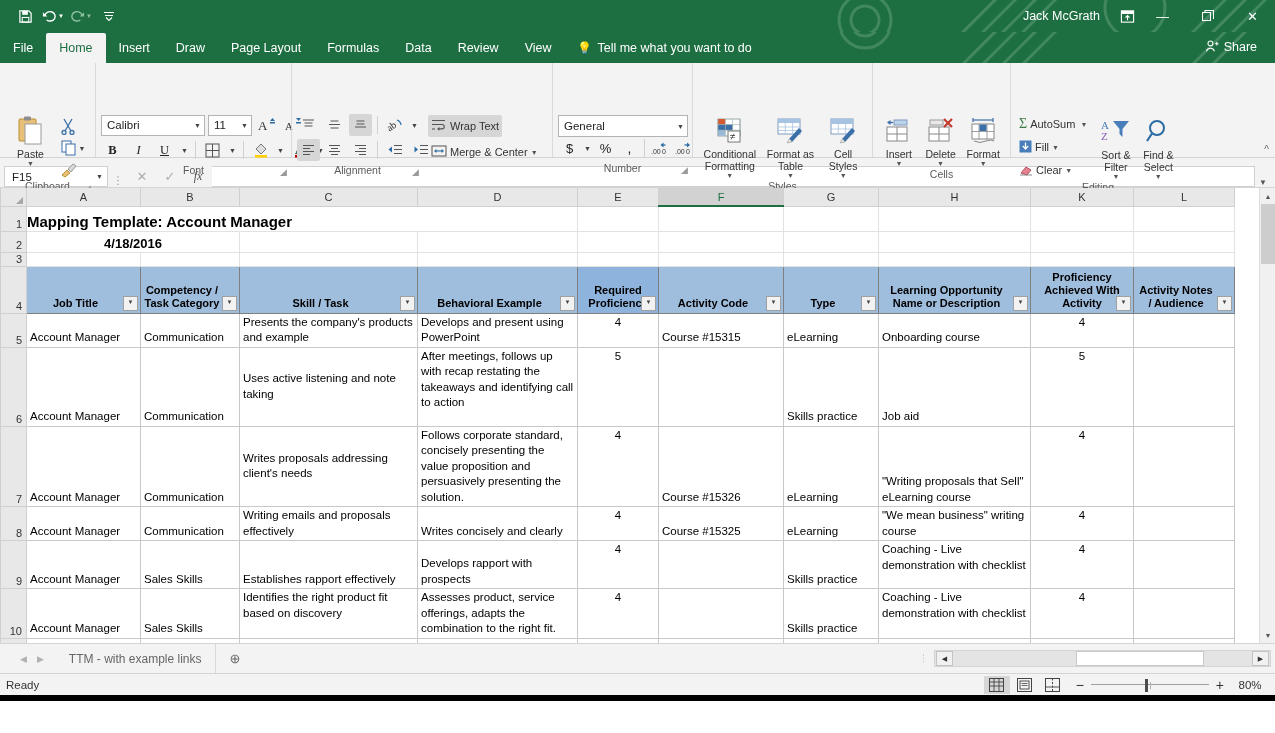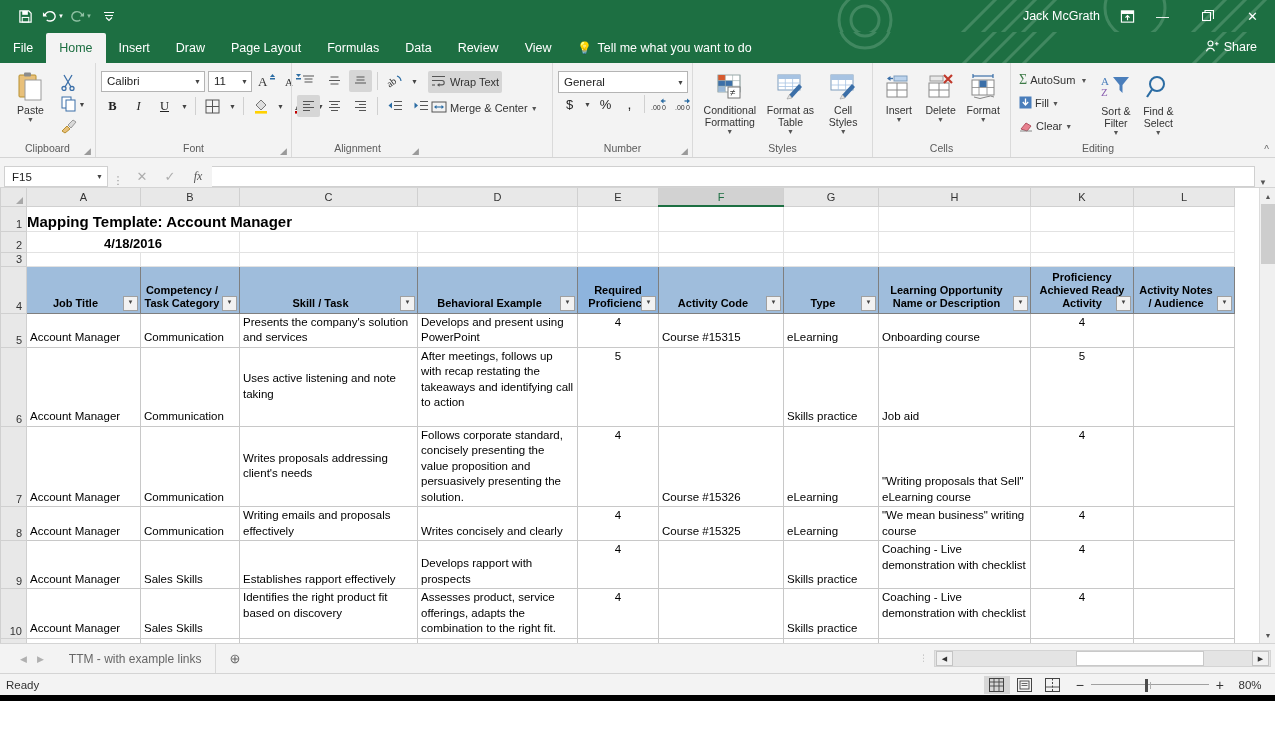--- a/index.html
+++ b/index.html
@@ -60,21 +60,21 @@
     margin-bottom: 3px; margin-right: 6px;
   }
 
   
   .ribbon {
     height: 95px; background: #f3f3f3; border-bottom: 1px solid #d4d4d4;
     display: flex; position: relative;
   }
   .rgroup { display: flex; flex-direction: column; position: relative; padding: 3px 0 0 0; }
   .rgroup + .rgroup { border-left: 1px solid #dadada; }
-  .rgroup-body { flex: 1; display: flex; align-items: flex-start; padding: 2px 5px 0 5px; }
+  .rgroup-body { flex: 1; display: flex; align-items: flex-start; padding: 2px 5px 0 5px; margin-top: 44px; }
   .rgroup-label {
     height: 15px; font-size: 10.5px; color: #5b5b5b; text-align: center;
     position: relative; padding-bottom: 2px;
   }
   .dlg-launcher {
     position: absolute; right: 4px; bottom: 1px; font-size: 9px; color: #9a9a9a;
   }
   .big-btn {
     display: flex; flex-direction: column; align-items: center; justify-content: flex-start;
     font-size: 10.5px; color: #333; width: 50px; padding-top: 2px; text-align: center;
@@ -822,34 +822,34 @@
       </th>
       <th class="hdr">
         <span class="hdr-label">Type</span>
         <span class="filter-arrow">▼</span>
       </th>
       <th class="hdr">
         <span class="hdr-label">Learning Opportunity Name or Description</span>
         <span class="filter-arrow">▼</span>
       </th>
       <th class="hdr">
-        <span class="hdr-label nopad">Proficiency Achieved Ready Activity</span>
+        <span class="hdr-label nopad">Proficiency Achieved With Activity</span>
         <span class="filter-arrow">▼</span>
       </th>
       <th class="hdr">
         <span class="hdr-label">Activity Notes / Audience</span>
         <span class="filter-arrow">▼</span>
       </th>
     </tr>
 
     <tr style="height:31px;">
       <td class="rowhead">5</td>
       <td class="cell bottomalign">Account Manager</td>
       <td class="cell bottomalign">Communication</td>
-      <td class="cell">Presents the company's solution and services</td>
+      <td class="cell">Presents the company's products and example</td>
       <td class="cell">Develops and present using PowerPoint</td>
       <td class="cell ctr">4</td>
       <td class="cell bottomalign">Course #15315</td>
       <td class="cell bottomalign">eLearning</td>
       <td class="cell bottomalign">Onboarding course</td>
       <td class="cell ctr">4</td>
       <td class="cell"></td>
     </tr>
 
     <tr style="height:79px;">

